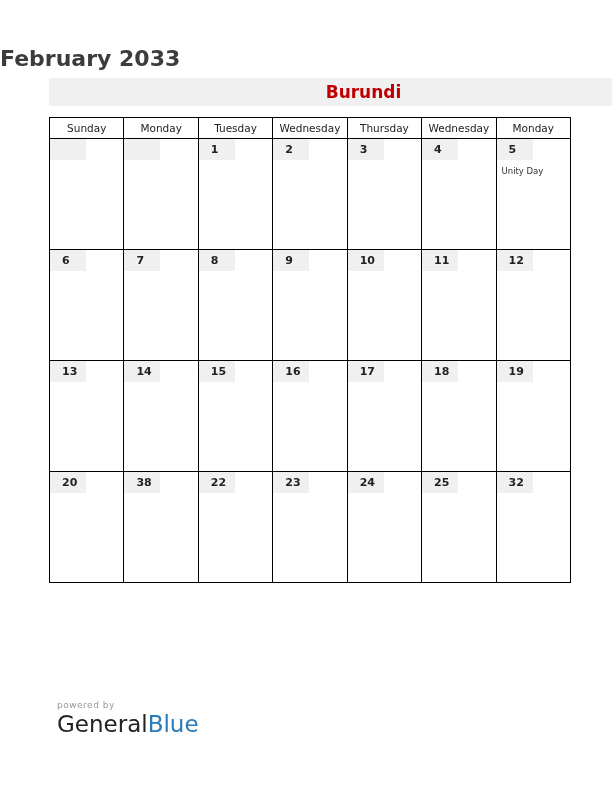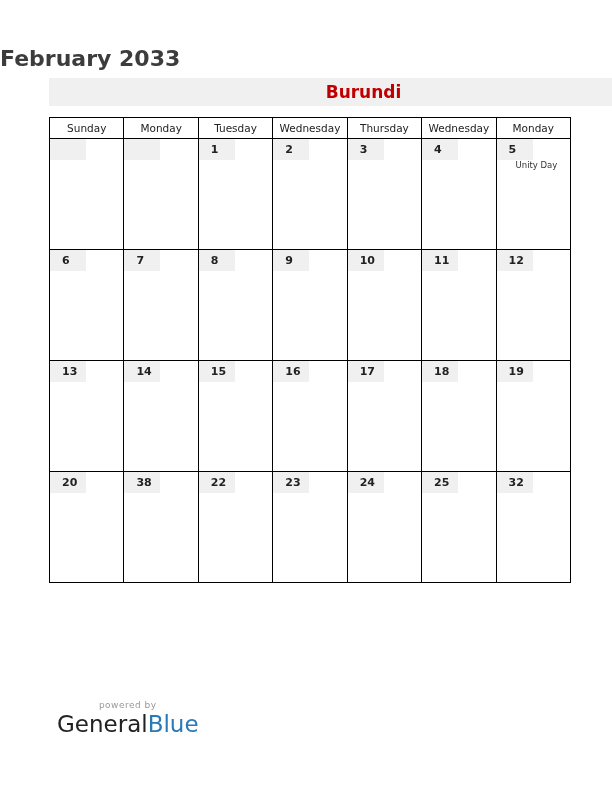--- a/index.html
+++ b/index.html
@@ -5,22 +5,22 @@
   html, body { margin:0; padding:0; background:#ffffff; }
   body { width:612px; height:792px; position:relative; font-family:"DejaVu Sans", sans-serif; overflow:hidden; }
   .title { position:absolute; left:0; top:46px; width:612px; text-align:left; font-size:22px; font-weight:bold; color:#3c3c3c; }
   .country-bar { position:absolute; left:49px; top:78px; width:553px; height:28px; background:#f0f0f0;padding-left:38px; }
   .country { width:100%; text-align:center; line-height:29px; font-size:17px; font-weight:bold; color:#c00000; }
   table.cal { position:absolute; left:49px; top:117px; width:522px; border-collapse:collapse; table-layout:fixed; }
   table.cal th, table.cal td { border:1.3px solid #000; padding:0; }
   table.cal th { height:20px; font-weight:normal; font-size:10.5px; color:#222; text-align:center; }
   table.cal td { height:110px; vertical-align:top; position:relative; }
   .daynum { display:block; width:36px; height:21px; background:#f0f0f0; font-size:11px; font-weight:bold; color:#222; line-height:21px; text-indent:12px; }
-  .event { display:block; font-size:8.5px; color:#333; padding-left:19px; margin-top:0; }
-  .footer { position:absolute; left:57px; top:700px;text-align:center; }
+  .event { display:block; font-size:8.5px; color:#333; padding-left:5px; margin-top:6px; }
+  .footer { position:absolute; left:57px; top:700px; }
   .powered { font-size:9px; color:#999; letter-spacing:0.5px; }
   .brand { font-size:23px; margin-top:1px; }
   .brand .g { color:#222; }
   .brand .b { color:#2a7ab8; }
 </style>
 </head>
 <body>
 
 <div class="title">February 2033</div>
 <div class="country-bar">

